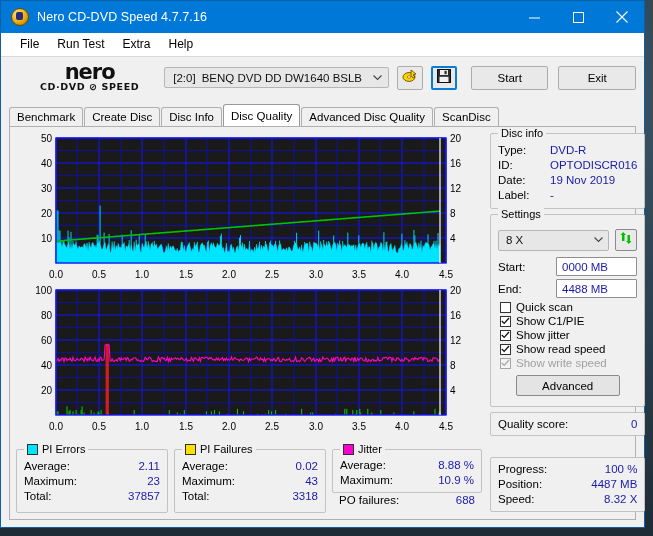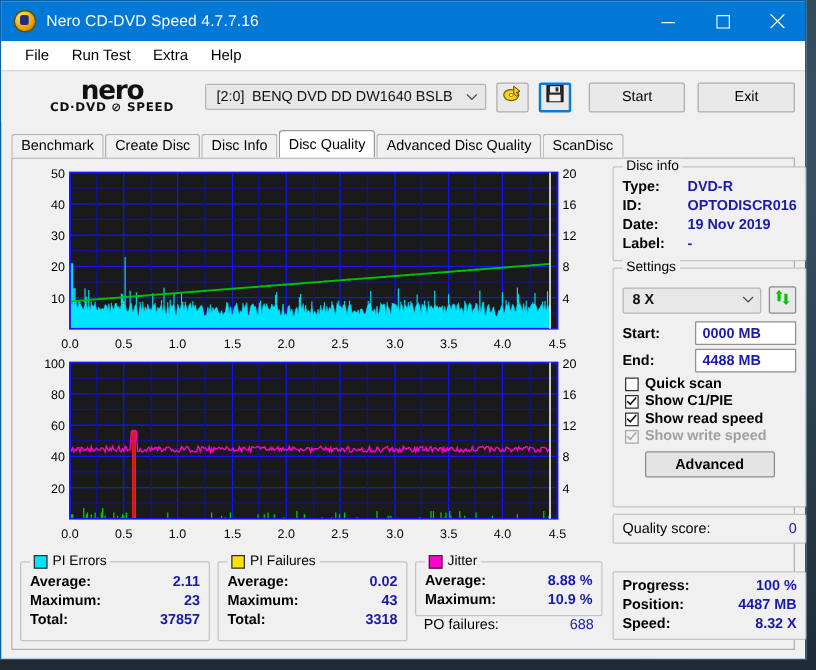--- a/index.html
+++ b/index.html
@@ -122,21 +122,21 @@
   .group{
     border:1px solid #c3c3c3;border-radius:2px;background:#f0f0f0;
     position:relative;box-sizing:border-box;
   }
   .group > .glabel{
     position:absolute;top:-7px;left:7px;background:#f0f0f0;
     padding:0 3px;font-size:11px;color:#000;white-space:nowrap;
     display:flex;align-items:center;gap:4px;
   }
   .swatch{width:9px;height:9px;border:1px solid #303030;display:inline-block;}
-  .rows{padding:9px 7px 5px 7px;font-weight:bold;}
+  .rows{padding:9px 7px 5px 7px;}
   .row{display:flex;font-size:11.5px;line-height:15px;color:#000;}
   .row .k{flex:0 0 auto;}
   .row .v{margin-left:auto;color:#1a1aa8;text-align:right;}
   .row.kv2 .k{width:52px;}
   .row.kv2 .v{margin-left:0;color:#1a1aa8;text-align:left;}
   
   .chartbox{position:relative;width:470px;height:152px;margin-left:6px;}
   .chart-svg{display:block;}
   
   .speedrow{display:flex;align-items:center;gap:6px;margin:4px 0 6px 0;}
@@ -161,21 +161,21 @@
   .cbrow{display:flex;align-items:center;gap:5px;font-size:11.5px;margin:2px 0 1px 2px;color:#000;}
   .cbox{
     width:11px;height:11px;border:1px solid #333;background:#fff;
     display:flex;align-items:center;justify-content:center;flex:0 0 auto;
     box-sizing:border-box;
   }
   .cbox.dis{border-color:#a6a6a6;background:#f4f4f4;}
   .cbrow.dis{color:#a0a0a0;}
   .cbox svg{display:block;}
   .advbtn{
-    margin:6px auto 18px auto;width:104px;height:21px;border:1px solid #8a8a8a;
+    margin:6px auto 5px auto;width:104px;height:21px;border:1px solid #8a8a8a;
     background:#e4e4e4;border-radius:2px;display:flex;align-items:center;
     justify-content:center;font-size:11.5px;color:#000;box-sizing:border-box;
   }
   .qs{display:flex;font-size:11.5px;padding:5px 7px;}
   .qs .k{color:#000;}
   .qs .v{margin-left:auto;color:#1a1aa8;}
   
   #stats{
     position:absolute;left:0;right:0;bottom:0;height:70px;
     display:flex;gap:6px;padding:0 0 6px 6px;box-sizing:border-box;
@@ -623,20 +623,28 @@
                 </svg>
             </span>
             <span>Show C1/PIE</span>
           </div>
           <div class="cbrow">
             <span class="cbox">
               <svg width="9" height="8" viewBox="0 0 9 8">
                   <polyline points="0.8,4 3.2,6.4 8,1" fill="none" stroke="#111" stroke-width="1.3"></polyline>
                 </svg>
             </span>
+            <span>Show jitter</span>
+          </div>
+          <div class="cbrow">
+            <span class="cbox">
+              <svg width="9" height="8" viewBox="0 0 9 8">
+                  <polyline points="0.8,4 3.2,6.4 8,1" fill="none" stroke="#111" stroke-width="1.3"></polyline>
+                </svg>
+            </span>
             <span>Show read speed</span>
           </div>
           <div class="cbrow dis">
             <span class="cbox dis">
               <svg width="9" height="8" viewBox="0 0 9 8">
                   <polyline points="0.8,4 3.2,6.4 8,1" fill="none" stroke="#a6a6a6" stroke-width="1.3"></polyline>
                 </svg>
             </span>
             <span>Show write speed</span>
           </div>

